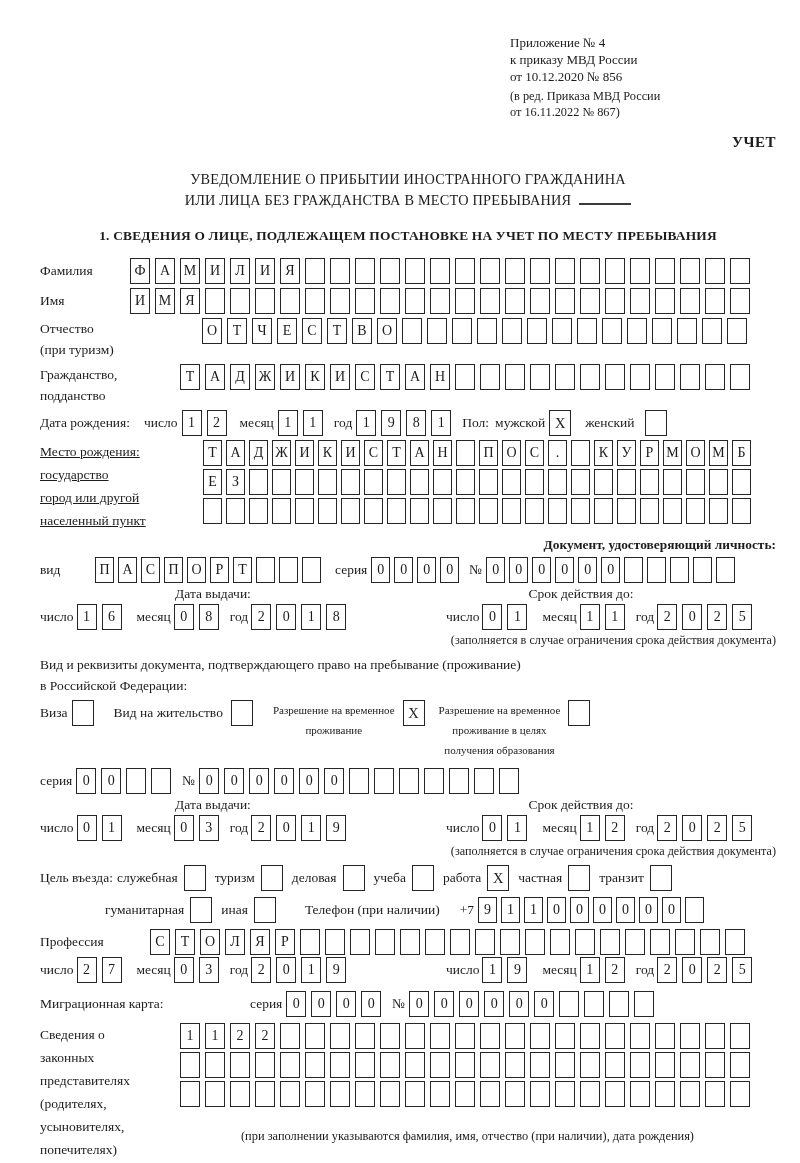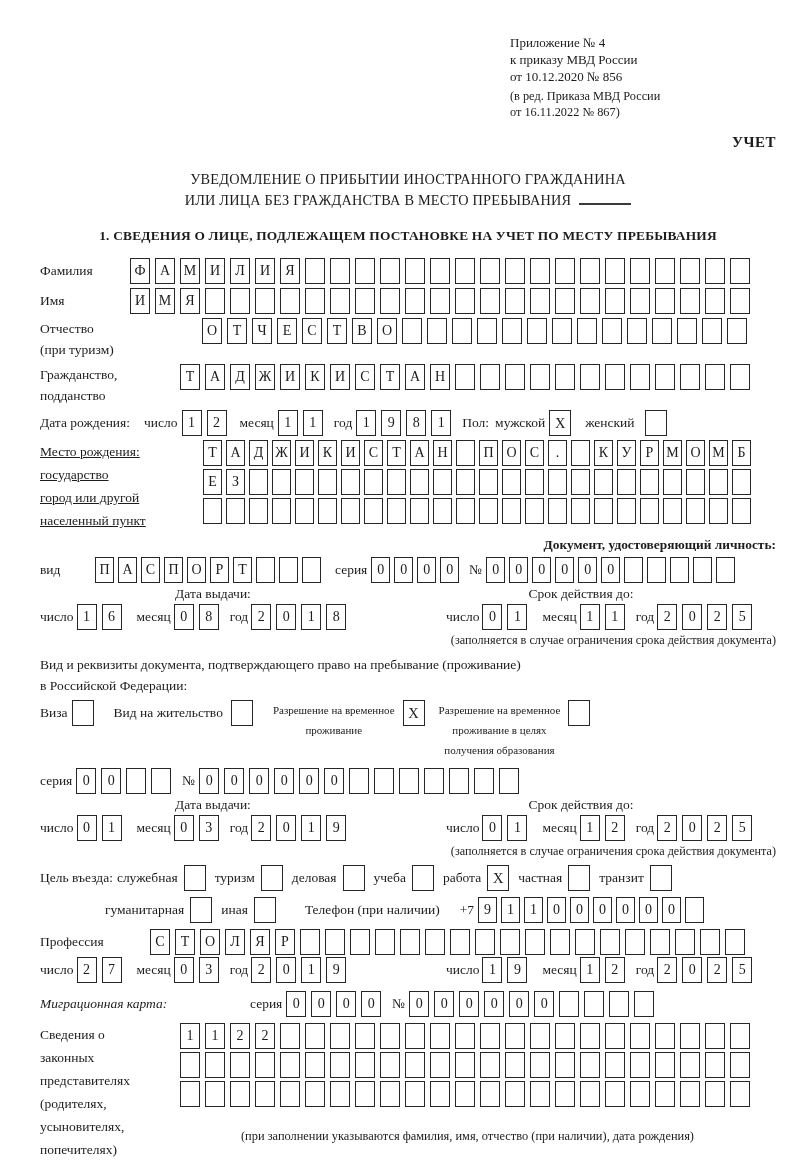--- a/index.html
+++ b/index.html
@@ -624,21 +624,21 @@
       <span class="boxes">
           <span class="cell">2</span>
           <span class="cell">0</span>
           <span class="cell">2</span>
           <span class="cell">5</span>
         </span>
     </div>
   </div>
 
   <div class="row" style="margin-top:8px;">
-    <span class="lbl" style="width:190px;font-style:italic;">Миграционная карта:</span>
+    <span class="lbl" style="width:190px;">Миграционная карта:</span>
     <span class="lbl ml20 mr4">серия</span>
     <span class="boxes">
         <span class="cell">0</span>
         <span class="cell">0</span>
         <span class="cell">0</span>
         <span class="cell">0</span>
       </span>
     <span class="lbl ml6 mr4">№</span>
     <span class="boxes">
         <span class="cell">0</span>

